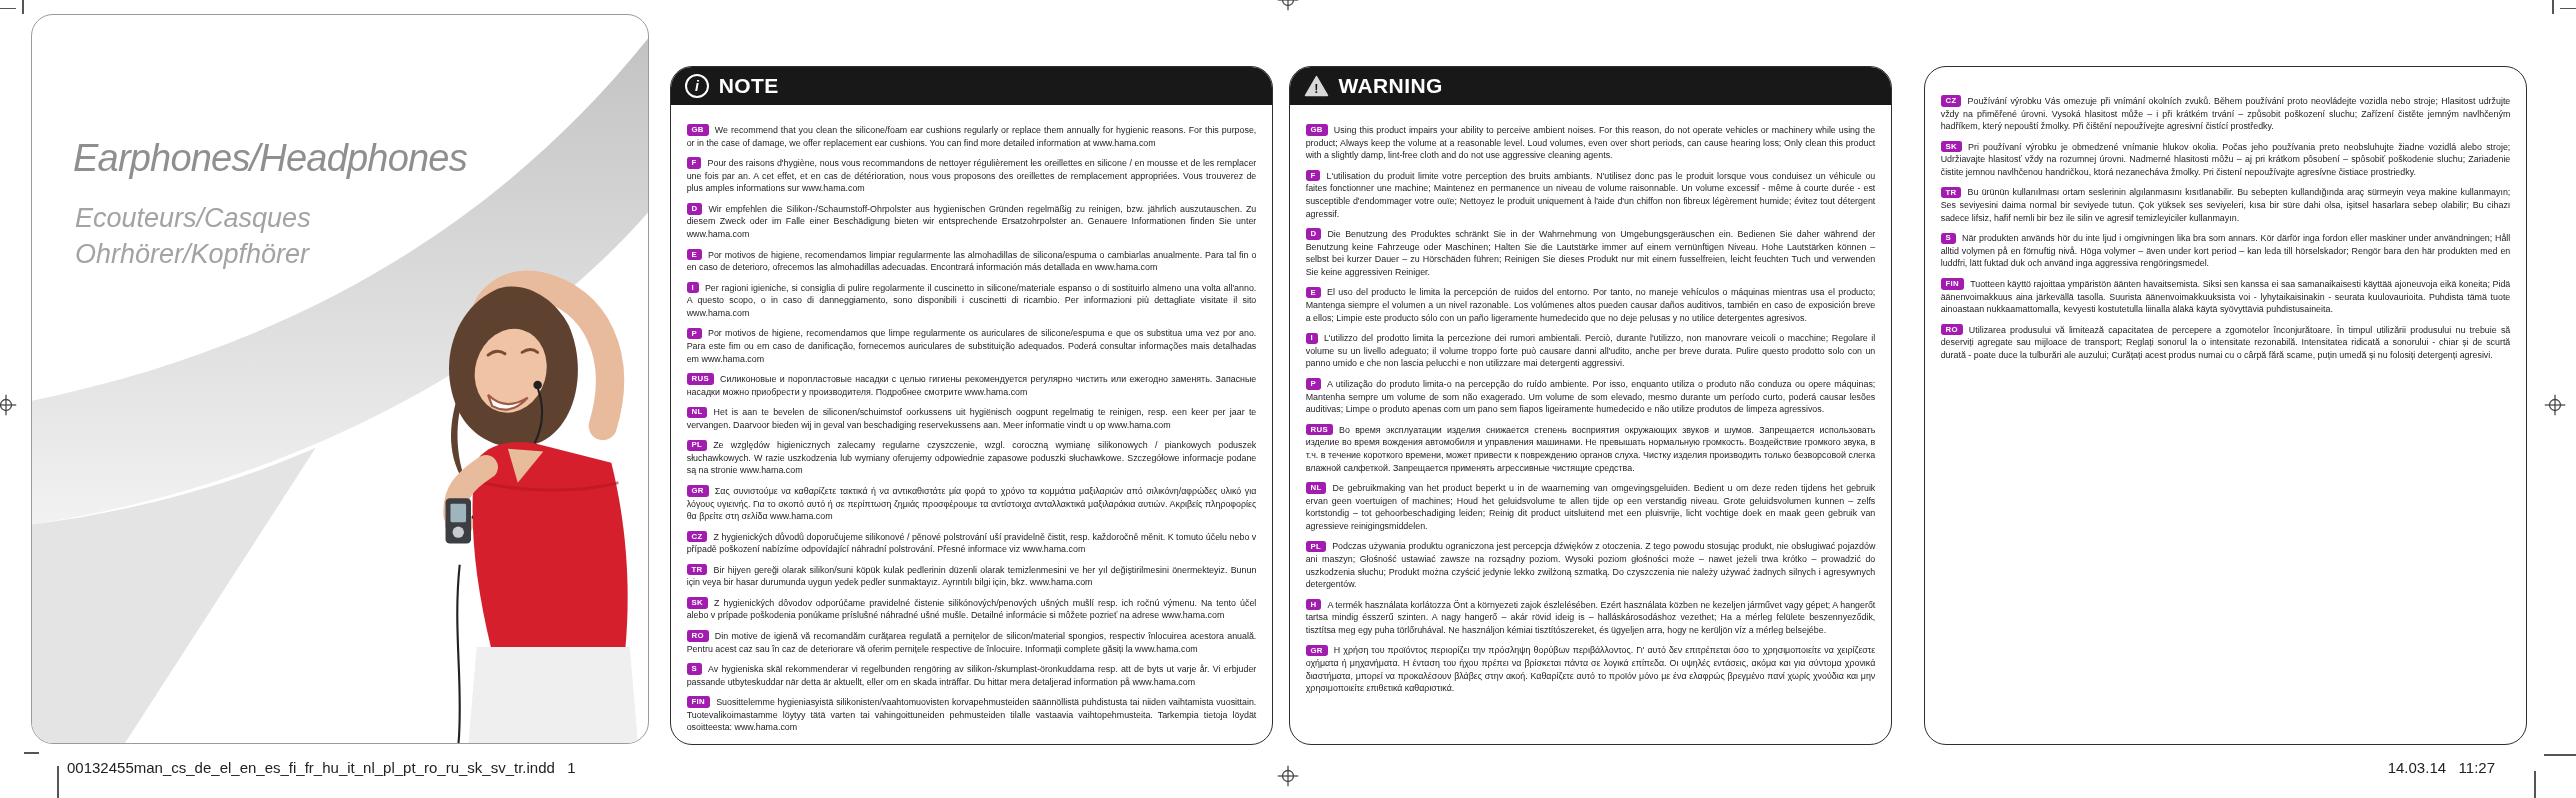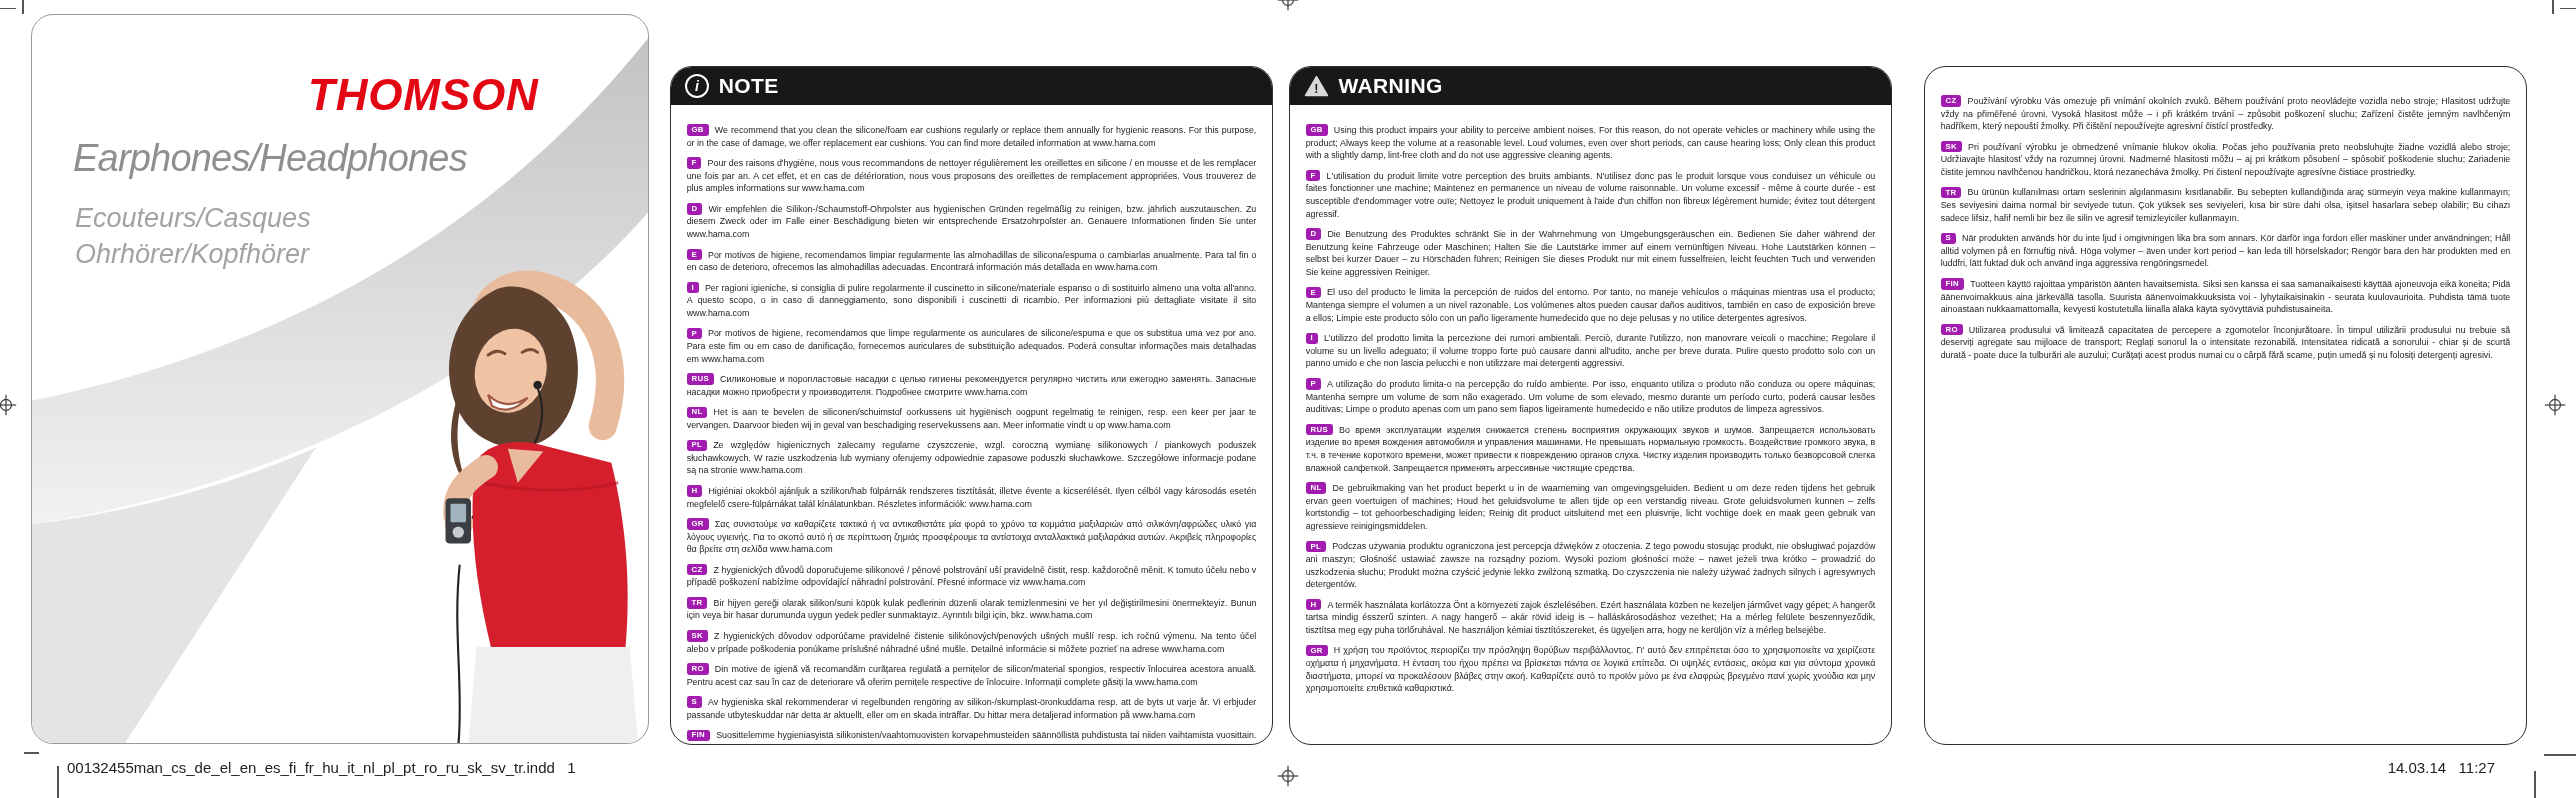--- a/index.html
+++ b/index.html
@@ -135,21 +135,20 @@
     <path d="M165 308 C135 328 120 344 122 376" fill="none" stroke="#e9bb9d" stroke-width="34" stroke-linecap="round"></path>
     <circle cx="127" cy="388" r="20" fill="#e9bb9d"></circle>
 
     <rect x="108" y="352" width="36" height="64" rx="6" fill="#3b3f44"></rect>
     <rect x="115" y="360" width="22" height="26" rx="2" fill="#9fb4bd"></rect>
     <circle cx="126" cy="400" r="8" fill="#c7ccd1"></circle>
 
     <path d="M152 562 L368 562 L380 702 L140 702 Z" fill="#efefef"></path>
   </svg>
 
-  <div class="brand">THOMSON</div>
   <div class="title">Earphones/Headphones</div>
   <div class="subtitle sub1">Ecouteurs/Casques</div>
   <div class="subtitle sub2">Ohrhörer/Kopfhörer</div>
 </div>
 
 <div class="sheet text-page" style="left:670px;">
   <div class="panel-header">
     <span class="note-icon">i</span>
     <span>NOTE</span>
   </div>
@@ -166,21 +165,20 @@
       <p class="entry"><span class="lang-tag">I</span><span>Per ragioni igieniche, si consiglia di pulire regolarmente il cuscinetto in silicone/materiale espanso o di sostituirlo almeno una volta all'anno. A questo scopo, o in caso di danneggiamento, sono disponibili i cuscinetti di ricambio. Per informazioni più dettagliate visitate il sito www.hama.com</span></p>
 
       <p class="entry"><span class="lang-tag">P</span><span>Por motivos de higiene, recomendamos que limpe regularmente os auriculares de silicone/espuma e que os substitua uma vez por ano. Para este fim ou em caso de danificação, fornecemos auriculares de substituição adequados. Poderá consultar informações mais detalhadas em www.hama.com</span></p>
 
       <p class="entry"><span class="lang-tag">RUS</span><span>Силиконовые и поропластовые насадки с целью гигиены рекомендуется регулярно чистить или ежегодно заменять. Запасные насадки можно приобрести у производителя. Подробнее смотрите www.hama.com</span></p>
 
       <p class="entry"><span class="lang-tag">NL</span><span>Het is aan te bevelen de siliconen/schuimstof oorkussens uit hygiënisch oogpunt regelmatig te reinigen, resp. een keer per jaar te vervangen. Daarvoor bieden wij in geval van beschadiging reservekussens aan. Meer informatie vindt u op www.hama.com</span></p>
 
       <p class="entry"><span class="lang-tag">PL</span><span>Ze względów higienicznych zalecamy regularne czyszczenie, wzgl. coroczną wymianę silikonowych / piankowych poduszek słuchawkowych. W razie uszkodzenia lub wymiany oferujemy odpowiednie zapasowe poduszki słuchawkowe. Szczegółowe informacje podane są na stronie www.hama.com</span></p>
 
-      <p class="entry"><span class="lang-tag">H</span><span>Higiéniai okokból ajánljuk a szilikon/hab fülpárnák rendszeres tisztítását, illetve évente a kicserélését. Ilyen célból vagy károsodás esetén megfelelő csere-fülpárnákat talál kínálatunkban. Részletes információk: www.hama.com</span></p>
 
       <p class="entry"><span class="lang-tag">GR</span><span>Σας συνιστούμε να καθαρίζετε τακτικά ή να αντικαθιστάτε μία φορά το χρόνο τα κομμάτια μαξιλαριών από σιλικόνη/αφρώδες υλικό για λόγους υγιεινής. Για το σκοπό αυτό ή σε περίπτωση ζημιάς προσφέρουμε τα αντίστοιχα ανταλλακτικά μαξιλαράκια αυτιών. Ακριβείς πληροφορίες θα βρείτε στη σελίδα www.hama.com</span></p>
 
       <p class="entry"><span class="lang-tag">CZ</span><span>Z hygienických důvodů doporučujeme silikonové / pěnové polstrování uší pravidelně čistit, resp. každoročně měnit. K tomuto účelu nebo v případě poškození nabízíme odpovídající náhradní polstrování. Přesné informace viz www.hama.com</span></p>
 
       <p class="entry"><span class="lang-tag">TR</span><span>Bir hijyen gereği olarak silikon/suni köpük kulak pedlerinin düzenli olarak temizlenmesini ve her yıl değiştirilmesini önermekteyiz. Bunun için veya bir hasar durumunda uygun yedek pedler sunmaktayız. Ayrıntılı bilgi için, bkz. www.hama.com</span></p>
 
       <p class="entry"><span class="lang-tag">SK</span><span>Z hygienických dôvodov odporúčame pravidelné čistenie silikónových/penových ušných mušlí resp. ich ročnú výmenu. Na tento účel alebo v prípade poškodenia ponúkame príslušné náhradné ušné mušle. Detailné informácie si môžete pozrieť na adrese www.hama.com</span></p>
 
       <p class="entry"><span class="lang-tag">RO</span><span>Din motive de igienă vă recomandăm curățarea regulată a pernițelor de silicon/material spongios, respectiv înlocuirea acestora anuală. Pentru acest caz sau în caz de deteriorare vă oferim pernițele respective de înlocuire. Informații complete găsiți la www.hama.com</span></p>

